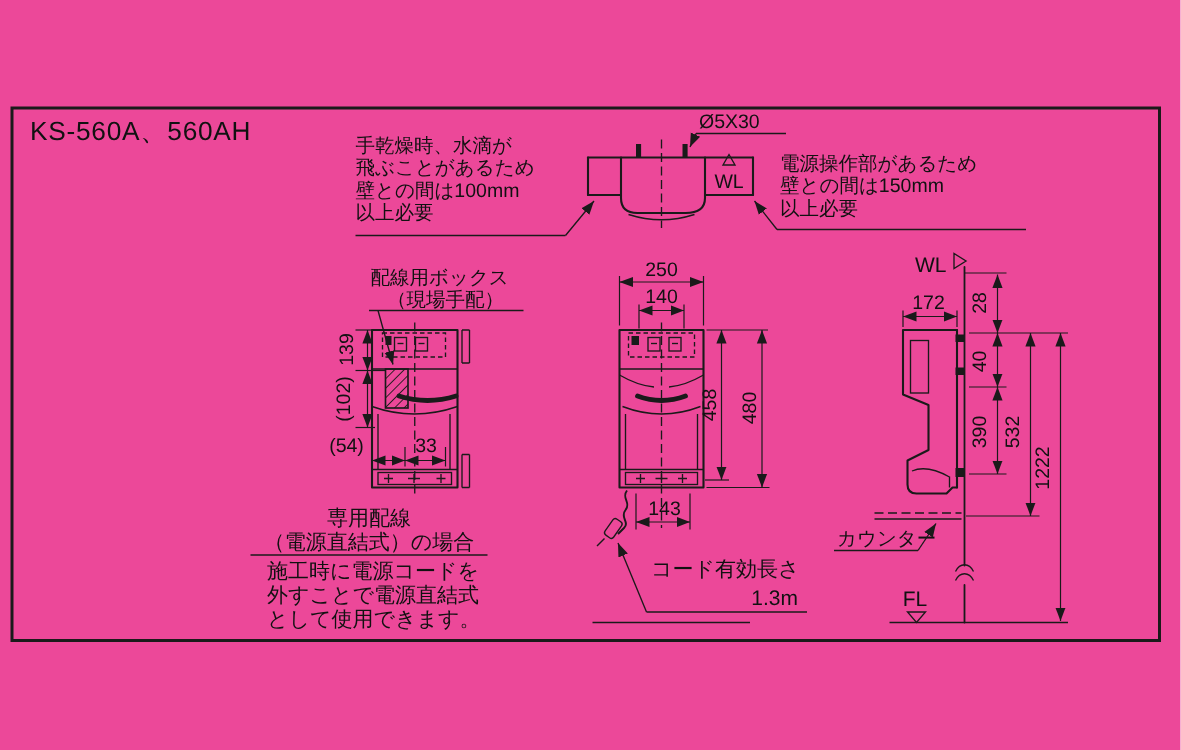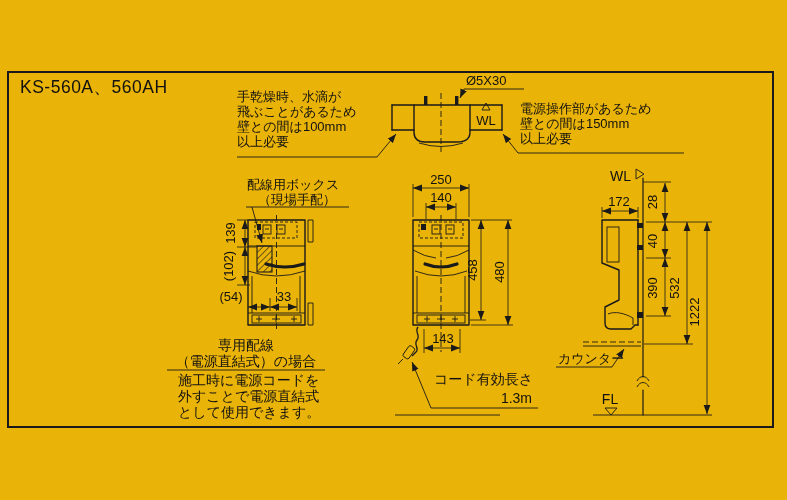--- a/index.html
+++ b/index.html
@@ -1,16 +1,16 @@
 <!DOCTYPE html>
 <html><head>
 <meta charset="utf-8">
 <style>
   html,body{margin:0;padding:0;background:#fff;}
-  .stage{position:relative;width:787px;height:500px;background:#eab308;overflow:hidden;
+  .stage{position:relative;width:787px;height:500px;background:#ec4899;overflow:hidden;
          font-family:"Liberation Sans","DejaVu Sans",sans-serif;text-align:right;}
   svg{position:absolute;left:0;top:0;}
   .ol{fill:none;stroke:#1a1a1a;stroke-width:1.4;stroke-linejoin:round;stroke-linecap:round;}
   .thin{fill:none;stroke:#1a1a1a;stroke-width:0.9;}
   .dim{fill:none;stroke:#1a1a1a;stroke-width:0.8;}
   .dash{stroke-dasharray:6 3;}
   .dashf{stroke-dasharray:3 2;}
   .thick{fill:none;stroke:#1a1a1a;stroke-width:3.2;stroke-linecap:round;}
   .blk{fill:#1a1a1a;stroke:none;}
   text{fill:#111;}

